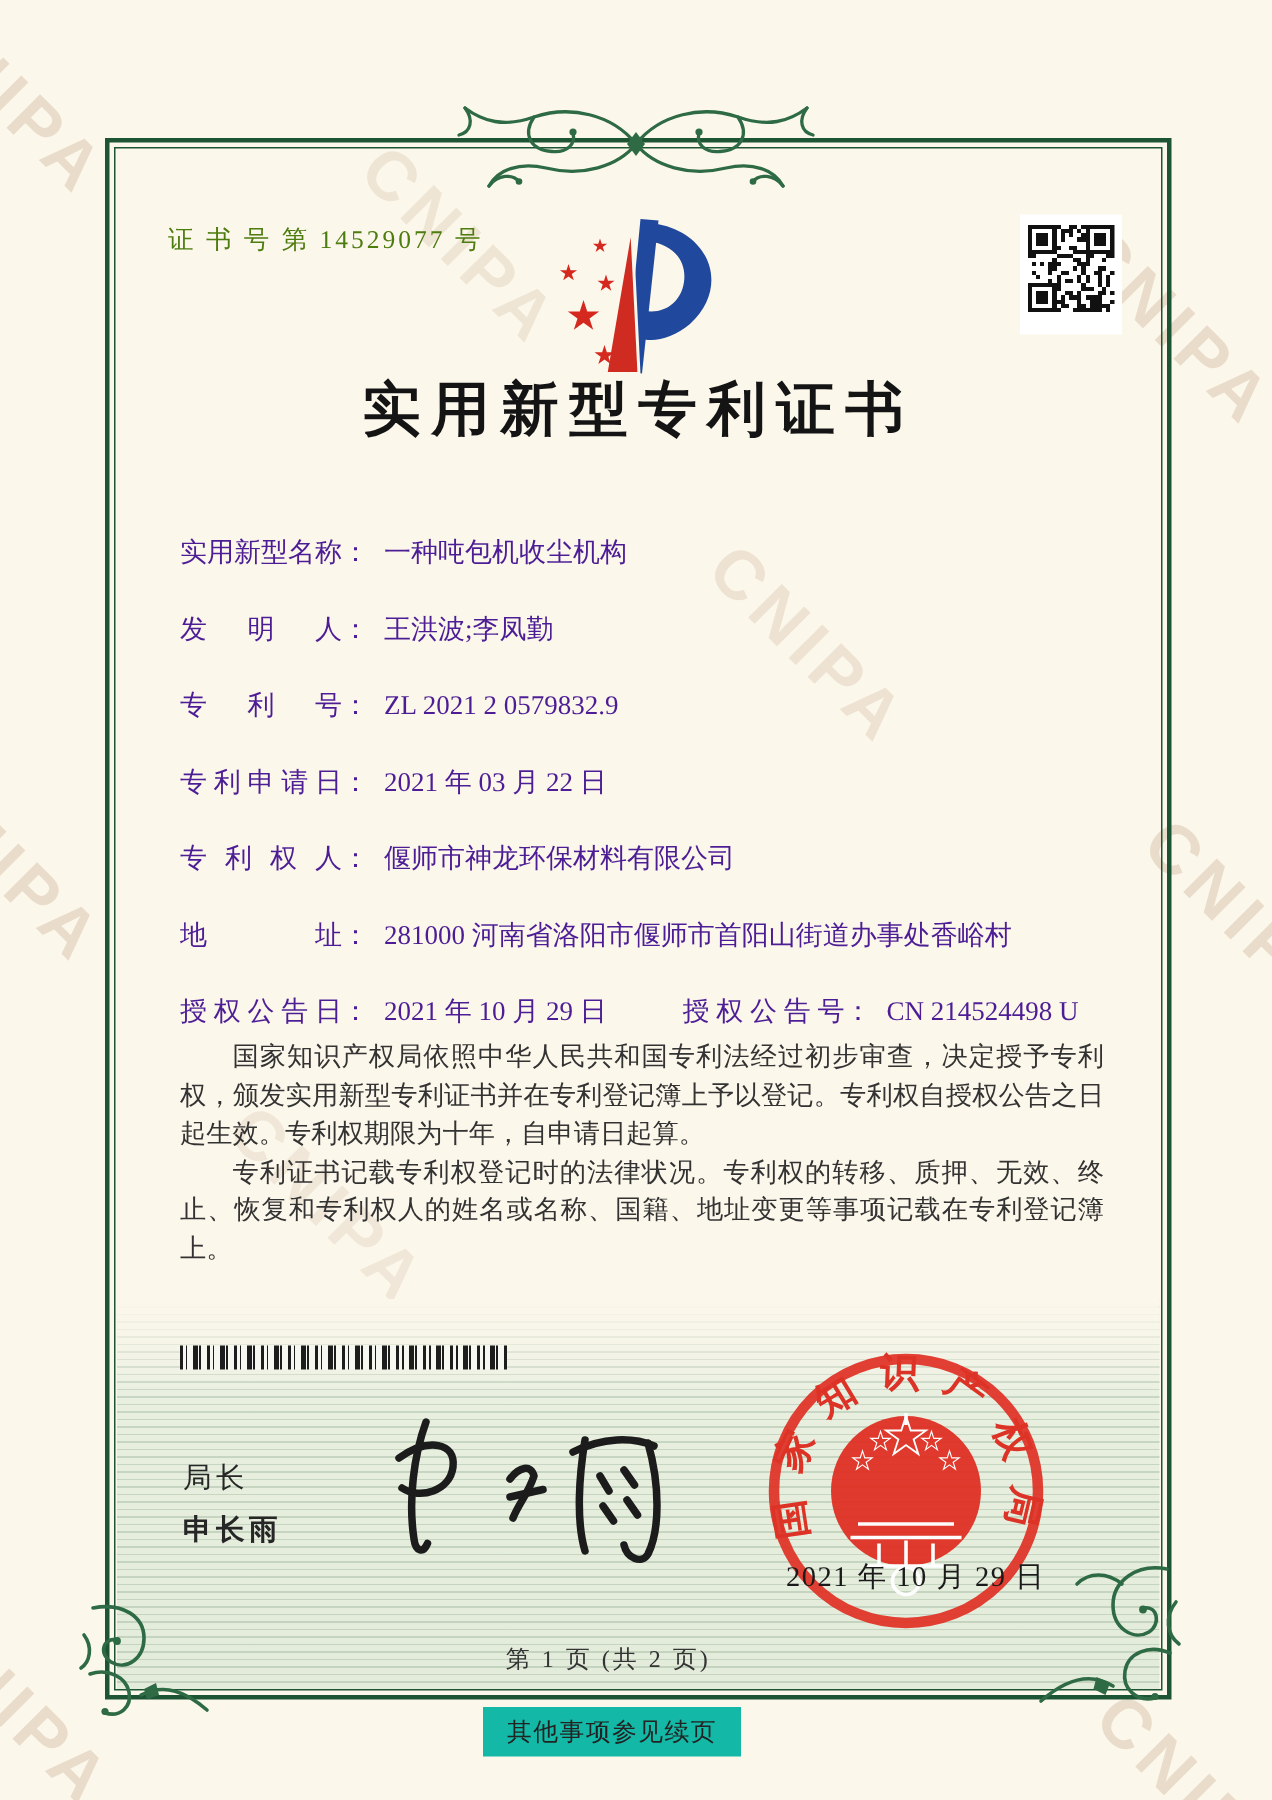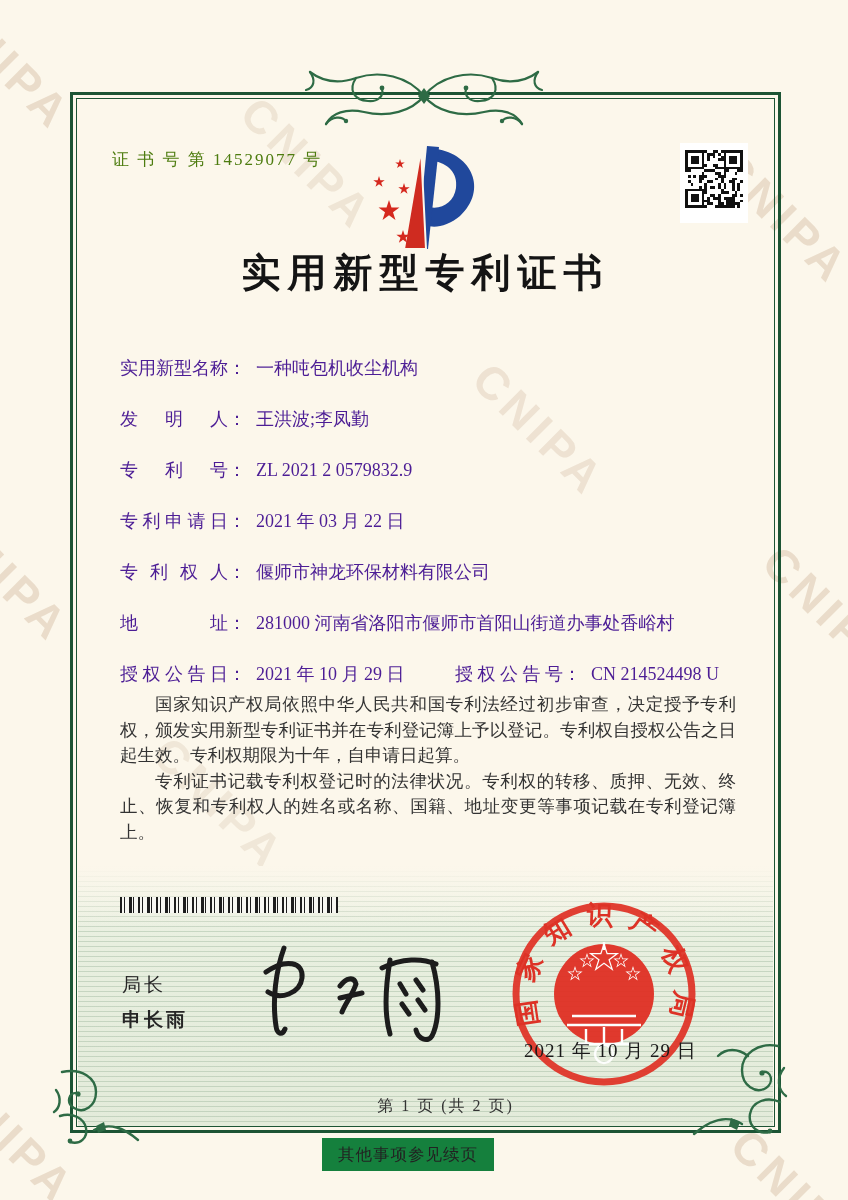--- a/index.html
+++ b/index.html
@@ -63,24 +63,24 @@
     position:absolute;left:120px;top:897px;width:218px;height:16px;z-index:3;
     background:repeating-linear-gradient(90deg,
       #1d1d1d 0 2px,#f7f7f2 2px 4px,#1d1d1d 4px 5px,#f7f7f2 5px 9px,
       #1d1d1d 9px 12px,#f7f7f2 12px 13px,#1d1d1d 13px 14px,#f7f7f2 14px 18px);
   }
   .director-title{position:absolute;left:122px;top:972px;z-index:3;font-size:19px;letter-spacing:3px;text-align:center;}
   .director-name{position:absolute;left:122px;top:1007px;z-index:3;font-size:19px;letter-spacing:3px;font-weight:bold;}
   .signature{position:absolute;left:252px;top:936px;z-index:4;}
   .seal{position:absolute;left:508px;top:898px;z-index:5;}
   .seal-date{position:absolute;left:524px;top:1038px;z-index:6;font-size:19px;letter-spacing:1px;color:#1a1a1a;white-space:nowrap;}
-  .page-info{position:absolute;left:78px;top:1096px;width:655px;z-index:3;text-align:center;font-size:16px;letter-spacing:2px;color:#333;padding-left:40px;}
+  .page-info{position:absolute;left:78px;top:1096px;width:655px;z-index:3;text-align:center;font-size:16px;letter-spacing:2px;color:#333;}
   .footer-note{
     position:absolute;left:322px;top:1138px;width:172px;height:33px;z-index:3;
-    background:#15803d;text-align:center;line-height:33px;font-size:16.5px;letter-spacing:1px;color:#222;
+    background:#14b8a6;text-align:center;line-height:33px;font-size:16.5px;letter-spacing:1px;color:#222;
   }
 </style>
 </head>
 <body>
 
 <div class="wm wm1">CNIPA</div>
 <div class="wm wm2">CNIPA</div>
 <div class="wm wm3">CNIPA</div>
 <div class="wm wm4">CNIPA</div>
 <div class="wm wm5">CNIPA</div>

